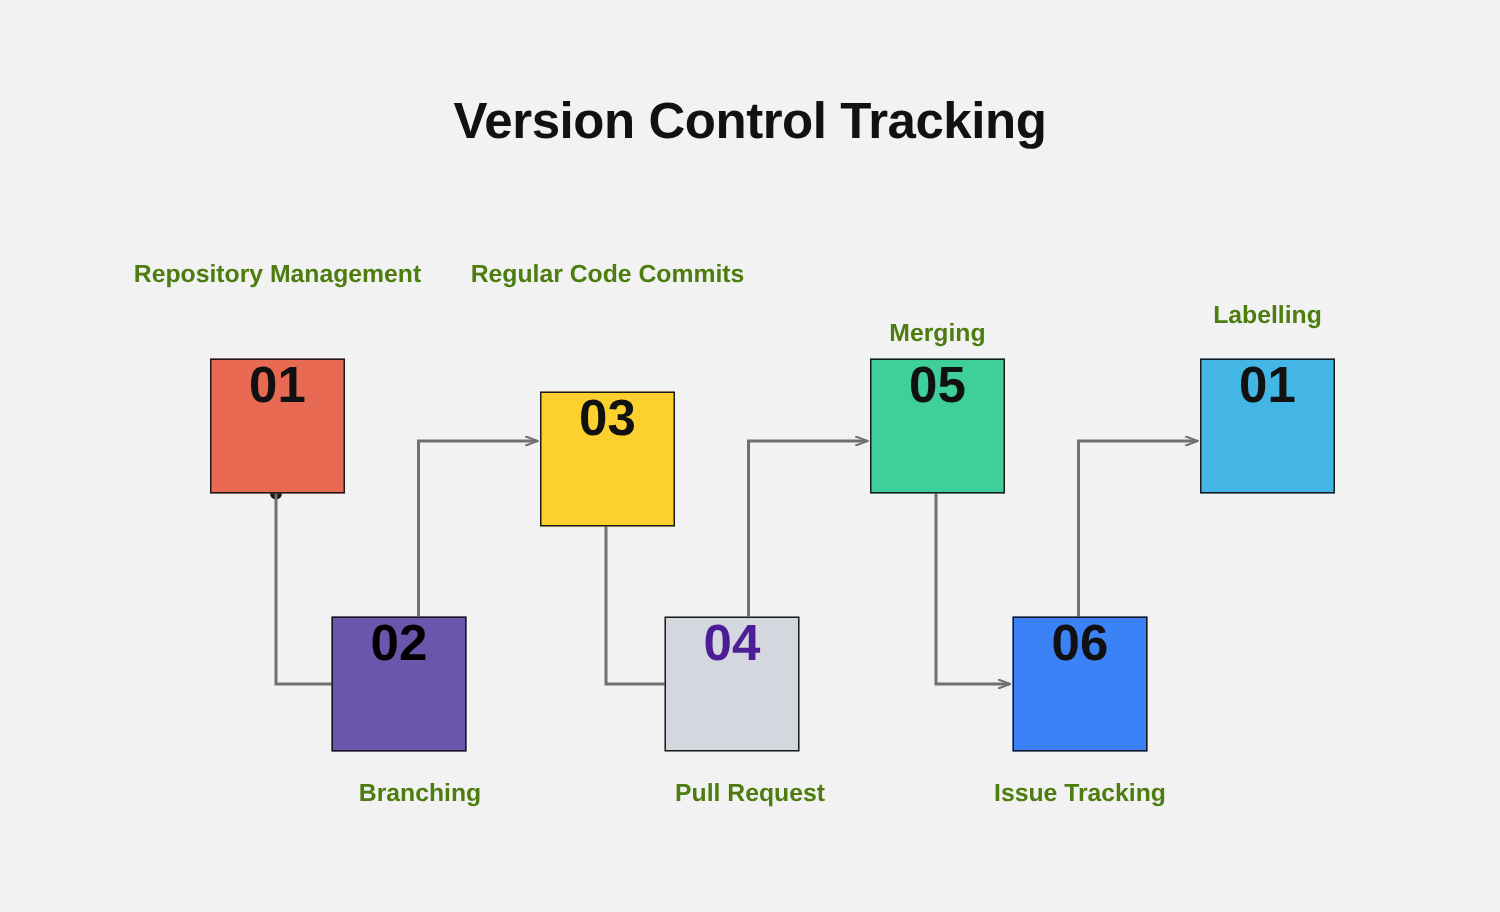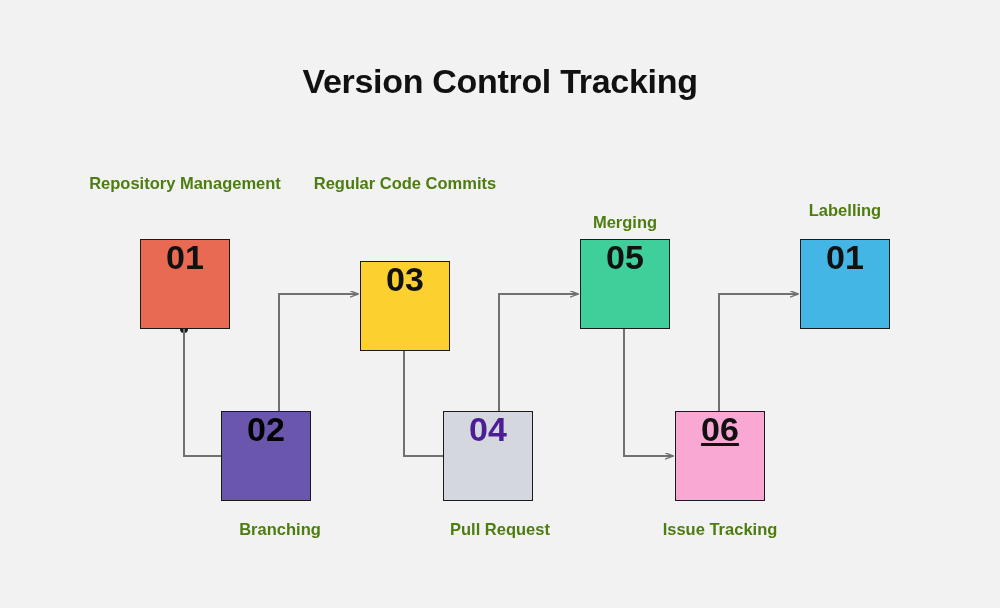--- a/index.html
+++ b/index.html
@@ -128,21 +128,21 @@
     <span>Pull Request</span>
   </div>
 
   <div class="node-label" style="left:525px; top:199px;margin-top:12px;">
     <span>Merging</span>
   </div>
   <div class="node" style="left:580px; top:239px; background:#3ECF9A; color:#111111;">
     <span>05</span>
   </div>
 
-  <div class="node" style="left:675px; top:411px; background:#f9a8d4; color:#111111;text-decoration:underline;">
+  <div class="node" style="left:675px; top:411px; background:#3b82f6; color:#111111;">
     <span>06</span>
   </div>
   <div class="node-label" style="left:620px; top:518px;">
     <span>Issue Tracking</span>
   </div>
 
   <div class="node-label" style="left:745px; top:199px;">
     <span>Labelling</span>
   </div>
   <div class="node" style="left:800px; top:239px; background:#44B6E5; color:#111111;">

